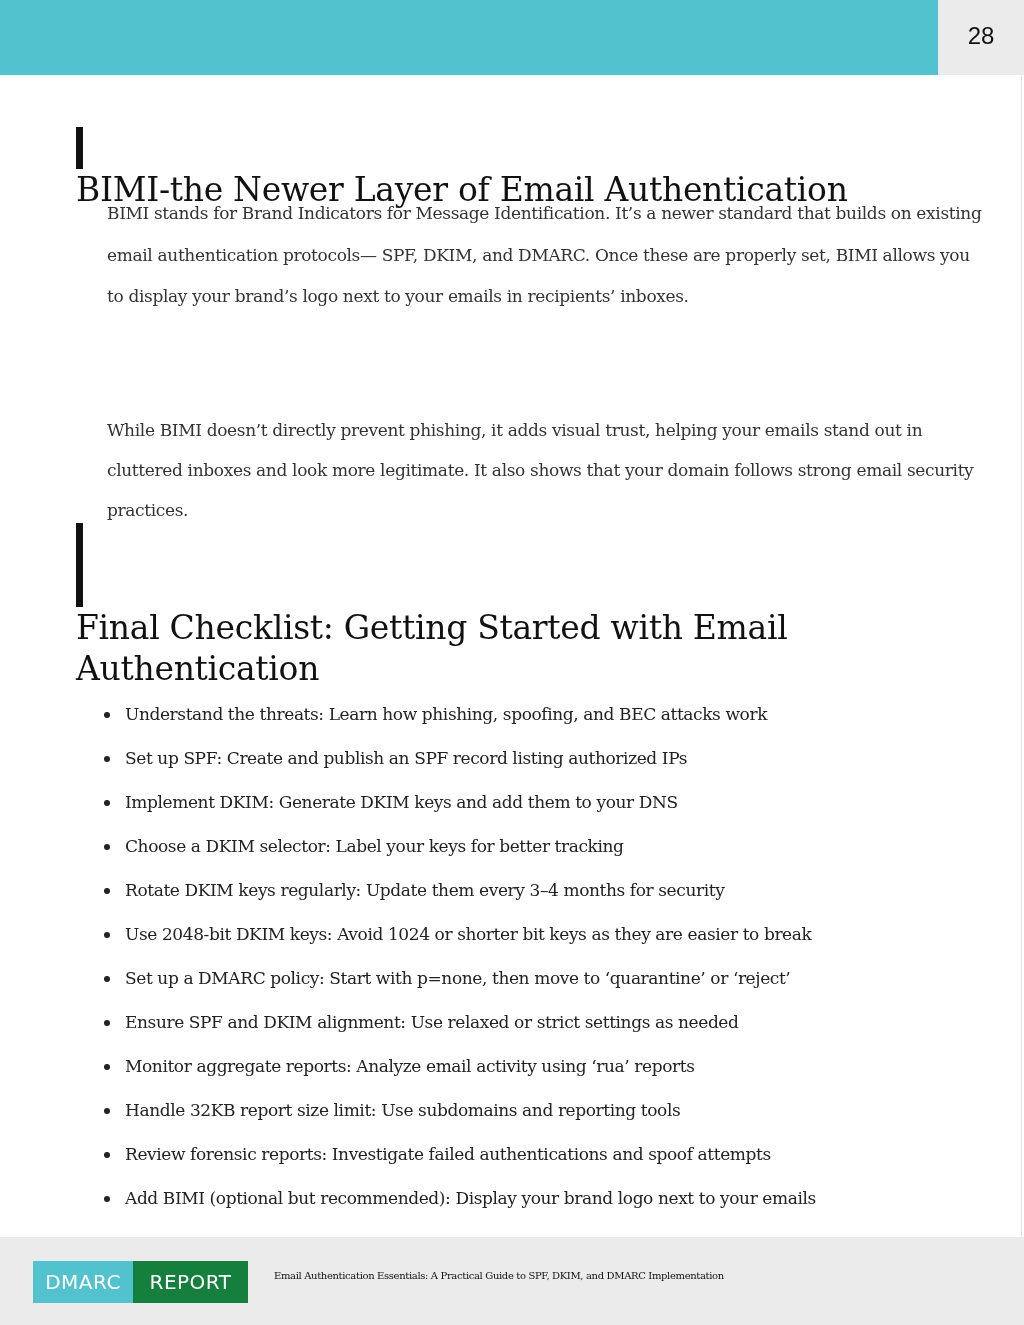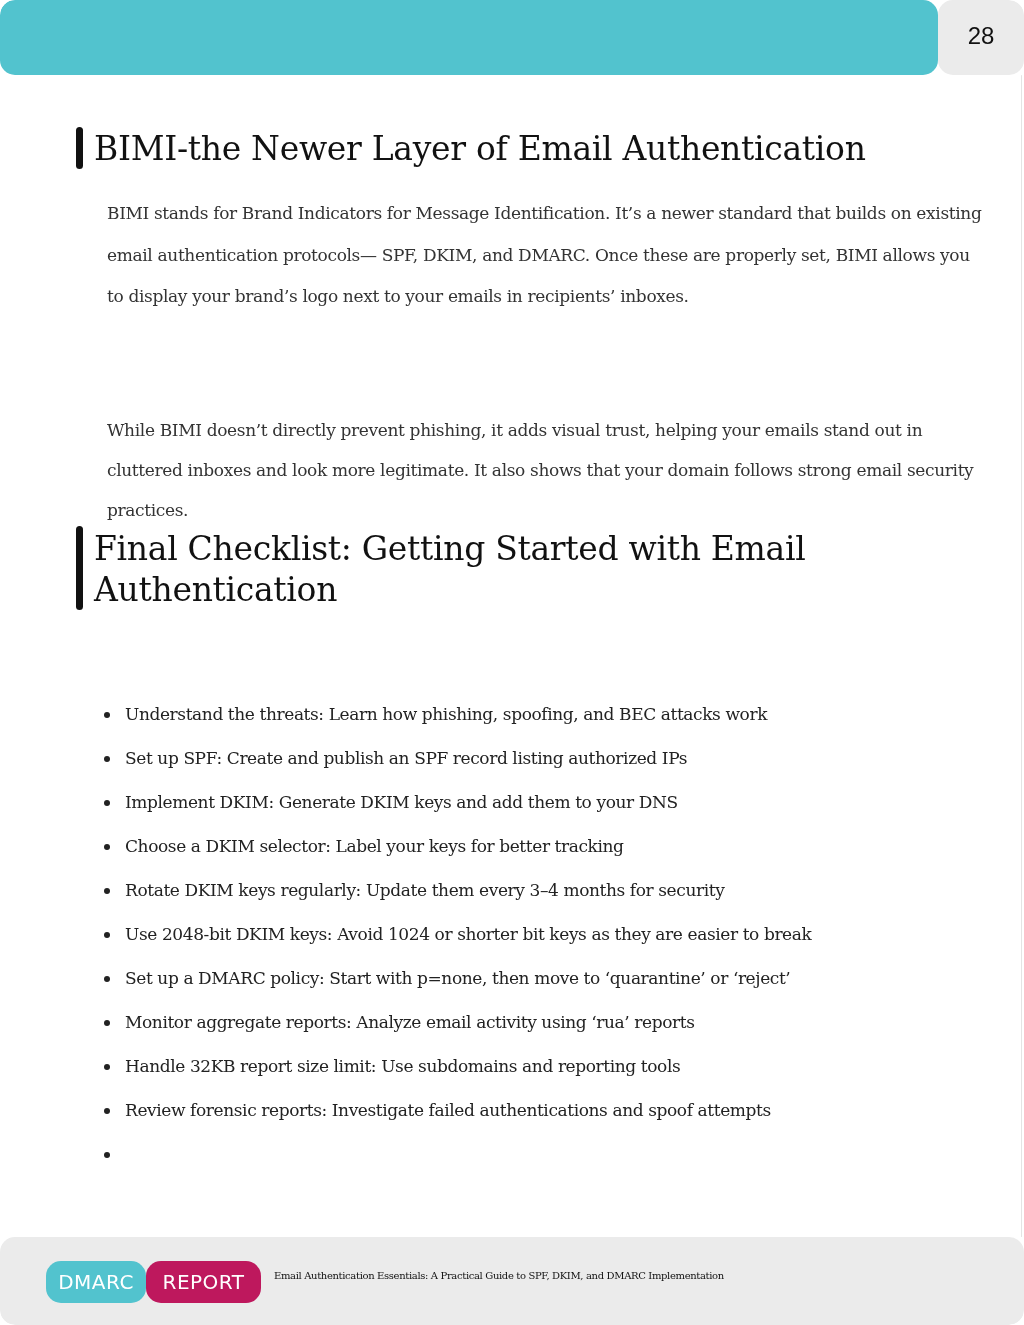--- a/index.html
+++ b/index.html
@@ -1,47 +1,47 @@
 <!DOCTYPE html>
 <html><head>
 <meta charset="utf-8">
 <style>
-  * { box-sizing: border-box; margin: 0; padding: 0; border-radius: 15px; }
+  * { box-sizing: border-box; margin: 0; padding: 0; }
   html, body { width: 1024px; height: 1325px; background: #ffffff; overflow: hidden; }
   body { position: relative; font-family: "DejaVu Serif", serif; color: #222; }
 
   .top-band { position: absolute; left: 0; top: 0; width: 938px; height: 75px; background: #52c3ce; }
   .page-num-box { position: absolute; left: 938px; top: 0; width: 86px; height: 75px; background: #ebebeb;
     display: flex; align-items: center; justify-content: center; }
   .page-num { font-family: "Liberation Sans", sans-serif; font-size: 24px; color: #111; margin-top: -3px; }
   .right-rule { position: absolute; left: 1021px; top: 75px; width: 1px; height: 1162px; background: #e4e4e4; }
 
-  .heading { position: absolute; left: 76px; display: flex; align-items: flex-end; }
+  .heading { position: absolute; left: 76px; display: flex; align-items: flex-start; flex-direction: column; }
   .heading .bar { width: 7px; background: #111; margin-right: 11px; }
   .heading .text { font-family: "DejaVu Serif", serif; font-size: 33px; line-height: 41px; color: #111; font-weight: normal; letter-spacing: -0.3px; }
   .h1 { top: 126px; }
   .h1 .bar { height: 42px; margin-top: 1px; }
   .h2 { top: 528px; }
   .h2 .bar { height: 84px; margin-top: -5px; }
 
   .para { position: absolute; left: 76px; width: 880px; font-family: "DejaVu Serif", serif; font-size: 17px;
     line-height: 41.5px; color: #333; letter-spacing: -0.35px; margin-left: 31px; }
   .p1 { top: 193px; }
   .p2 { top: 410px; line-height: 40px; }
 
   .checklist { position: absolute; left: 100px; top: 694px; list-style: none; }
   .checklist li { position: relative; padding-left: 25px; height: 44px; line-height: 40px;
     font-family: "DejaVu Serif", serif; font-size: 17px; color: #222; letter-spacing: -0.4px; white-space: nowrap; }
   .checklist li .dot { position: absolute; left: 4px; top: 18px; width: 6px; height: 6px; border-radius: 50%; background: #222; }
 
   .footer { position: absolute; left: 0; top: 1237px; width: 1024px; height: 88px; background: #ebebeb; }
-  .logo { position: absolute; left: 46px; top: 1261px; height: 42px; display: flex; }
+  .logo { position: absolute; left: 33px; top: 1261px; height: 42px; display: flex; }
   .logo .l1 { width: 100px; height: 42px; background: #52c3ce; color: #fff; font-family: "DejaVu Sans", sans-serif;
     font-size: 20px; display: flex; align-items: center; justify-content: center; letter-spacing: 0.5px; }
-  .logo .l2 { width: 115px; height: 42px; background: #be185d; color: #fff; font-family: "DejaVu Sans", sans-serif;
+  .logo .l2 { width: 115px; height: 42px; background: #15803d; color: #fff; font-family: "DejaVu Sans", sans-serif;
     font-size: 20px; display: flex; align-items: center; justify-content: center; letter-spacing: 0.5px; }
   .footer-text { position: absolute; left: 274px; top: 1270px; font-family: "DejaVu Serif", serif; font-size: 10px;
     color: #111; letter-spacing: -0.35px; white-space: nowrap; }
 </style>
 </head>
 <body>
 
 <div class="top-band"></div>
 <div class="page-num-box">
   <span class="page-num">28</span>
@@ -62,24 +62,25 @@
 </div>
 
 <ul class="checklist">
   <li><span class="dot"></span><span>Understand the threats: Learn how phishing, spoofing, and BEC attacks work</span></li>
   <li><span class="dot"></span><span>Set up SPF: Create and publish an SPF record listing authorized IPs</span></li>
   <li><span class="dot"></span><span>Implement DKIM: Generate DKIM keys and add them to your DNS</span></li>
   <li><span class="dot"></span><span>Choose a DKIM selector: Label your keys for better tracking</span></li>
   <li><span class="dot"></span><span>Rotate DKIM keys regularly: Update them every 3–4 months for security</span></li>
   <li><span class="dot"></span><span>Use 2048-bit DKIM keys: Avoid 1024 or shorter bit keys as they are easier to break</span></li>
   <li><span class="dot"></span><span>Set up a DMARC policy: Start with p=none, then move to ‘quarantine’ or ‘reject’</span></li>
+  <li><span class="dot"></span><span>Ensure SPF and DKIM alignment: Use relaxed or strict settings as needed</span></li>
   <li><span class="dot"></span><span>Monitor aggregate reports: Analyze email activity using ‘rua’ reports</span></li>
   <li><span class="dot"></span><span>Handle 32KB report size limit: Use subdomains and reporting tools</span></li>
   <li><span class="dot"></span><span>Review forensic reports: Investigate failed authentications and spoof attempts</span></li>
-  <li><span class="dot"></span></li>
+  <li><span class="dot"></span><span>Add BIMI (optional but recommended): Display your brand logo next to your emails</span></li>
 </ul>
 
 <div class="footer"></div>
 <div class="logo">
   <div class="l1">DMARC</div>
   <div class="l2">REPORT</div>
 </div>
 <div class="footer-text">Email Authentication Essentials:  A Practical Guide to SPF,  DKIM, and DMARC Implementation</div>
 
 </body></html>

